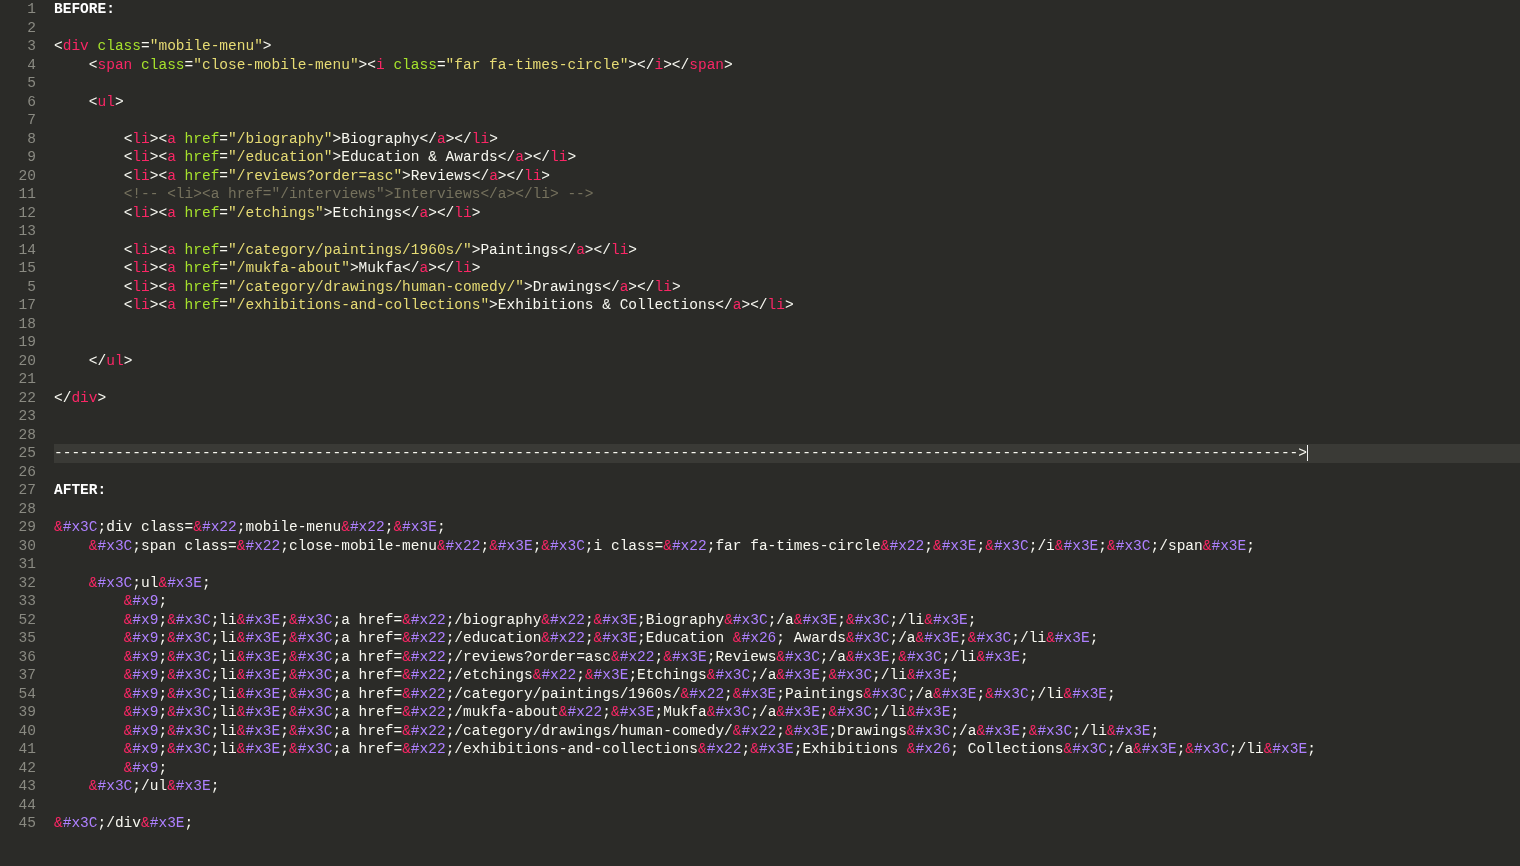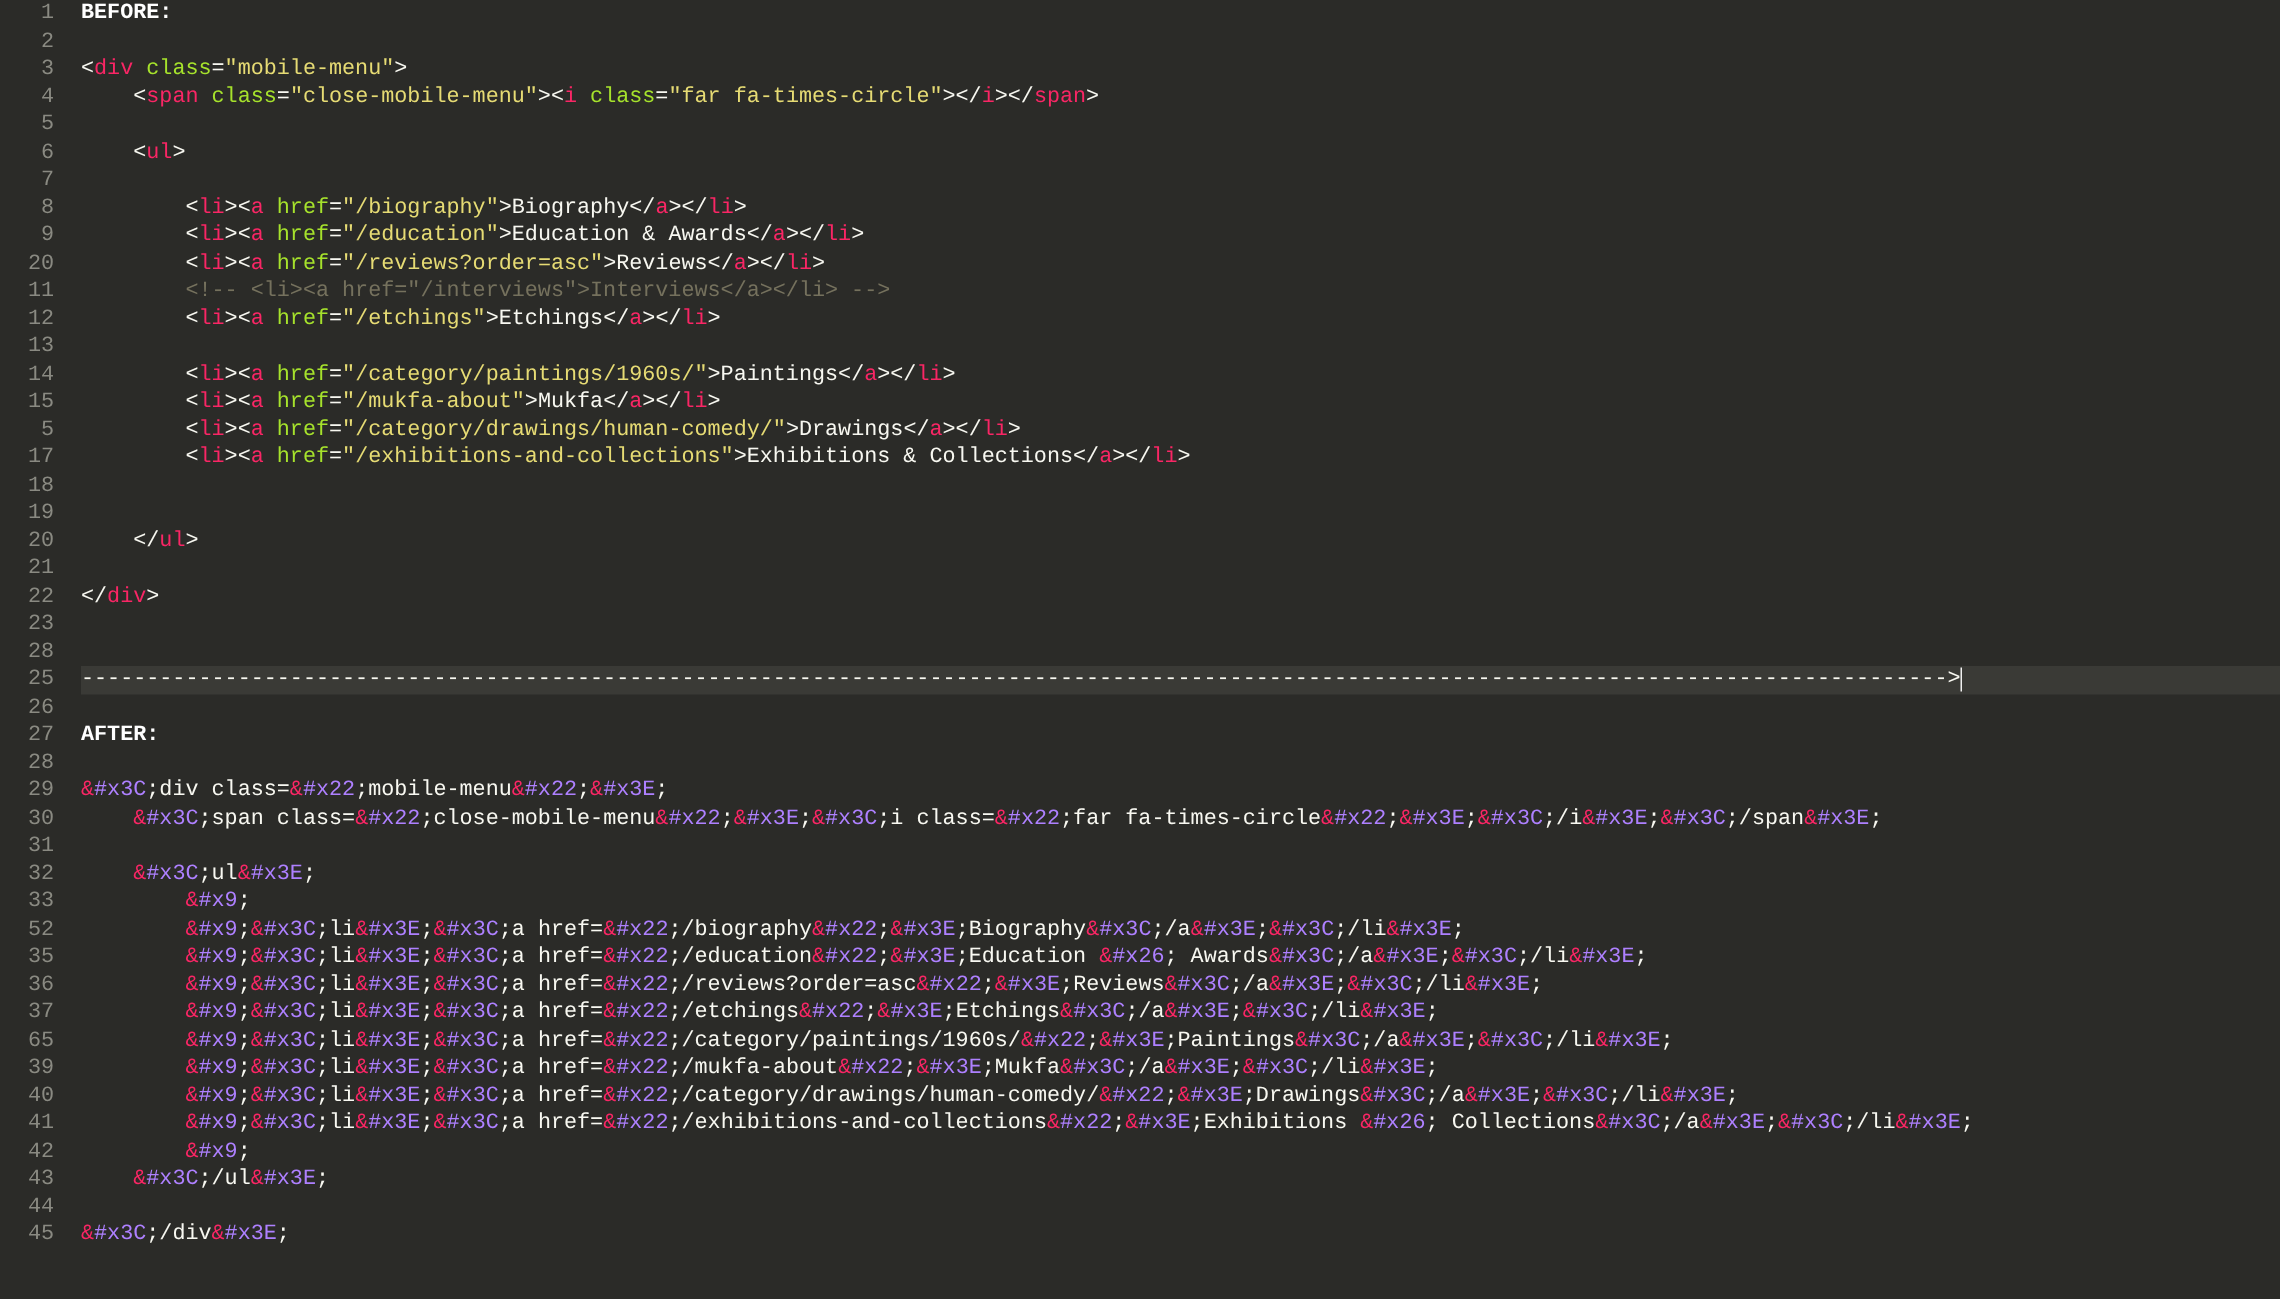--- a/index.html
+++ b/index.html
@@ -97,21 +97,21 @@
       <span class="ln">28</span>
       <span class="ln">29</span>
       <span class="ln">30</span>
       <span class="ln">31</span>
       <span class="ln">32</span>
       <span class="ln">33</span>
       <span class="ln">52</span>
       <span class="ln">35</span>
       <span class="ln">36</span>
       <span class="ln">37</span>
-      <span class="ln">65</span>
+      <span class="ln">54</span>
       <span class="ln">39</span>
       <span class="ln">40</span>
       <span class="ln">41</span>
       <span class="ln">42</span>
       <span class="ln">43</span>
       <span class="ln">44</span>
       <span class="ln">45</span>
     </div>
   <div class="code" id="code"><span class="row"><span class="tok-bold">BEFORE:</span></span><span class="row"></span><span class="row"><span class="tok-punct">&lt;</span><span class="tok-tag">div</span><span class="tok-text"> </span><span class="tok-attr">class</span><span class="tok-punct">=</span><span class="tok-str">"mobile-menu"</span><span class="tok-punct">&gt;</span></span><span class="row"><span class="tok-text">    </span><span class="tok-punct">&lt;</span><span class="tok-tag">span</span><span class="tok-text"> </span><span class="tok-attr">class</span><span class="tok-punct">=</span><span class="tok-str">"close-mobile-menu"</span><span class="tok-punct">&gt;</span><span class="tok-punct">&lt;</span><span class="tok-tag">i</span><span class="tok-text"> </span><span class="tok-attr">class</span><span class="tok-punct">=</span><span class="tok-str">"far fa-times-circle"</span><span class="tok-punct">&gt;</span><span class="tok-punct">&lt;/</span><span class="tok-tag">i</span><span class="tok-punct">&gt;</span><span class="tok-punct">&lt;/</span><span class="tok-tag">span</span><span class="tok-punct">&gt;</span></span><span class="row"></span><span class="row"><span class="tok-text">    </span><span class="tok-punct">&lt;</span><span class="tok-tag">ul</span><span class="tok-punct">&gt;</span></span><span class="row"></span><span class="row"><span class="tok-text">        </span><span class="tok-punct">&lt;</span><span class="tok-tag">li</span><span class="tok-punct">&gt;</span><span class="tok-punct">&lt;</span><span class="tok-tag">a</span><span class="tok-text"> </span><span class="tok-attr">href</span><span class="tok-punct">=</span><span class="tok-str">"/biography"</span><span class="tok-punct">&gt;</span><span class="tok-text">Biography</span><span class="tok-punct">&lt;/</span><span class="tok-tag">a</span><span class="tok-punct">&gt;</span><span class="tok-punct">&lt;/</span><span class="tok-tag">li</span><span class="tok-punct">&gt;</span></span><span class="row"><span class="tok-text">        </span><span class="tok-punct">&lt;</span><span class="tok-tag">li</span><span class="tok-punct">&gt;</span><span class="tok-punct">&lt;</span><span class="tok-tag">a</span><span class="tok-text"> </span><span class="tok-attr">href</span><span class="tok-punct">=</span><span class="tok-str">"/education"</span><span class="tok-punct">&gt;</span><span class="tok-text">Education &amp; Awards</span><span class="tok-punct">&lt;/</span><span class="tok-tag">a</span><span class="tok-punct">&gt;</span><span class="tok-punct">&lt;/</span><span class="tok-tag">li</span><span class="tok-punct">&gt;</span></span><span class="row"><span class="tok-text">        </span><span class="tok-punct">&lt;</span><span class="tok-tag">li</span><span class="tok-punct">&gt;</span><span class="tok-punct">&lt;</span><span class="tok-tag">a</span><span class="tok-text"> </span><span class="tok-attr">href</span><span class="tok-punct">=</span><span class="tok-str">"/reviews?order=asc"</span><span class="tok-punct">&gt;</span><span class="tok-text">Reviews</span><span class="tok-punct">&lt;/</span><span class="tok-tag">a</span><span class="tok-punct">&gt;</span><span class="tok-punct">&lt;/</span><span class="tok-tag">li</span><span class="tok-punct">&gt;</span></span><span class="row"><span class="tok-text">        </span><span class="tok-comment">&lt;!-- &lt;li&gt;&lt;a href="/interviews"&gt;Interviews&lt;/a&gt;&lt;/li&gt; --&gt;</span></span><span class="row"><span class="tok-text">        </span><span class="tok-punct">&lt;</span><span class="tok-tag">li</span><span class="tok-punct">&gt;</span><span class="tok-punct">&lt;</span><span class="tok-tag">a</span><span class="tok-text"> </span><span class="tok-attr">href</span><span class="tok-punct">=</span><span class="tok-str">"/etchings"</span><span class="tok-punct">&gt;</span><span class="tok-text">Etchings</span><span class="tok-punct">&lt;/</span><span class="tok-tag">a</span><span class="tok-punct">&gt;</span><span class="tok-punct">&lt;/</span><span class="tok-tag">li</span><span class="tok-punct">&gt;</span></span><span class="row"></span><span class="row"><span class="tok-text">        </span><span class="tok-punct">&lt;</span><span class="tok-tag">li</span><span class="tok-punct">&gt;</span><span class="tok-punct">&lt;</span><span class="tok-tag">a</span><span class="tok-text"> </span><span class="tok-attr">href</span><span class="tok-punct">=</span><span class="tok-str">"/category/paintings/1960s/"</span><span class="tok-punct">&gt;</span><span class="tok-text">Paintings</span><span class="tok-punct">&lt;/</span><span class="tok-tag">a</span><span class="tok-punct">&gt;</span><span class="tok-punct">&lt;/</span><span class="tok-tag">li</span><span class="tok-punct">&gt;</span></span><span class="row"><span class="tok-text">        </span><span class="tok-punct">&lt;</span><span class="tok-tag">li</span><span class="tok-punct">&gt;</span><span class="tok-punct">&lt;</span><span class="tok-tag">a</span><span class="tok-text"> </span><span class="tok-attr">href</span><span class="tok-punct">=</span><span class="tok-str">"/mukfa-about"</span><span class="tok-punct">&gt;</span><span class="tok-text">Mukfa</span><span class="tok-punct">&lt;/</span><span class="tok-tag">a</span><span class="tok-punct">&gt;</span><span class="tok-punct">&lt;/</span><span class="tok-tag">li</span><span class="tok-punct">&gt;</span></span><span class="row"><span class="tok-text">        </span><span class="tok-punct">&lt;</span><span class="tok-tag">li</span><span class="tok-punct">&gt;</span><span class="tok-punct">&lt;</span><span class="tok-tag">a</span><span class="tok-text"> </span><span class="tok-attr">href</span><span class="tok-punct">=</span><span class="tok-str">"/category/drawings/human-comedy/"</span><span class="tok-punct">&gt;</span><span class="tok-text">Drawings</span><span class="tok-punct">&lt;/</span><span class="tok-tag">a</span><span class="tok-punct">&gt;</span><span class="tok-punct">&lt;/</span><span class="tok-tag">li</span><span class="tok-punct">&gt;</span></span><span class="row"><span class="tok-text">        </span><span class="tok-punct">&lt;</span><span class="tok-tag">li</span><span class="tok-punct">&gt;</span><span class="tok-punct">&lt;</span><span class="tok-tag">a</span><span class="tok-text"> </span><span class="tok-attr">href</span><span class="tok-punct">=</span><span class="tok-str">"/exhibitions-and-collections"</span><span class="tok-punct">&gt;</span><span class="tok-text">Exhibitions &amp; Collections</span><span class="tok-punct">&lt;/</span><span class="tok-tag">a</span><span class="tok-punct">&gt;</span><span class="tok-punct">&lt;/</span><span class="tok-tag">li</span><span class="tok-punct">&gt;</span></span><span class="row"></span><span class="row"></span><span class="row"><span class="tok-text">    </span><span class="tok-punct">&lt;/</span><span class="tok-tag">ul</span><span class="tok-punct">&gt;</span></span><span class="row"></span><span class="row"><span class="tok-punct">&lt;/</span><span class="tok-tag">div</span><span class="tok-punct">&gt;</span></span><span class="row"></span><span class="row"></span><span class="row active"><span class="tok-plain">-----------------------------------------------------------------------------------------------------------------------------------------------&gt;</span><span class="cursor"></span></span><span class="row"></span><span class="row"><span class="tok-bold">AFTER:</span></span><span class="row"></span><span class="row"><span class="tok-text"></span><span class="tok-esc-amp">&amp;</span><span class="tok-esc">#x3C</span><span class="tok-punct">;</span><span class="tok-plain">div class=</span><span class="tok-esc-amp">&amp;</span><span class="tok-esc">#x22</span><span class="tok-punct">;</span><span class="tok-plain">mobile-menu</span><span class="tok-esc-amp">&amp;</span><span class="tok-esc">#x22</span><span class="tok-punct">;</span><span class="tok-esc-amp">&amp;</span><span class="tok-esc">#x3E</span><span class="tok-punct">;</span></span><span class="row"><span class="tok-text">    </span><span class="tok-esc-amp">&amp;</span><span class="tok-esc">#x3C</span><span class="tok-punct">;</span><span class="tok-plain">span class=</span><span class="tok-esc-amp">&amp;</span><span class="tok-esc">#x22</span><span class="tok-punct">;</span><span class="tok-plain">close-mobile-menu</span><span class="tok-esc-amp">&amp;</span><span class="tok-esc">#x22</span><span class="tok-punct">;</span><span class="tok-esc-amp">&amp;</span><span class="tok-esc">#x3E</span><span class="tok-punct">;</span><span class="tok-esc-amp">&amp;</span><span class="tok-esc">#x3C</span><span class="tok-punct">;</span><span class="tok-plain">i class=</span><span class="tok-esc-amp">&amp;</span><span class="tok-esc">#x22</span><span class="tok-punct">;</span><span class="tok-plain">far fa-times-circle</span><span class="tok-esc-amp">&amp;</span><span class="tok-esc">#x22</span><span class="tok-punct">;</span><span class="tok-esc-amp">&amp;</span><span class="tok-esc">#x3E</span><span class="tok-punct">;</span><span class="tok-esc-amp">&amp;</span><span class="tok-esc">#x3C</span><span class="tok-punct">;</span><span class="tok-plain">/i</span><span class="tok-esc-amp">&amp;</span><span class="tok-esc">#x3E</span><span class="tok-punct">;</span><span class="tok-esc-amp">&amp;</span><span class="tok-esc">#x3C</span><span class="tok-punct">;</span><span class="tok-plain">/span</span><span class="tok-esc-amp">&amp;</span><span class="tok-esc">#x3E</span><span class="tok-punct">;</span></span><span class="row"></span><span class="row"><span class="tok-text">    </span><span class="tok-esc-amp">&amp;</span><span class="tok-esc">#x3C</span><span class="tok-punct">;</span><span class="tok-plain">ul</span><span class="tok-esc-amp">&amp;</span><span class="tok-esc">#x3E</span><span class="tok-punct">;</span></span><span class="row"><span class="tok-text">        </span><span class="tok-esc-amp">&amp;</span><span class="tok-esc">#x9</span><span class="tok-punct">;</span></span><span class="row"><span class="tok-text">        </span><span class="tok-esc-amp">&amp;</span><span class="tok-esc">#x9</span><span class="tok-punct">;</span><span class="tok-esc-amp">&amp;</span><span class="tok-esc">#x3C</span><span class="tok-punct">;</span><span class="tok-plain">li</span><span class="tok-esc-amp">&amp;</span><span class="tok-esc">#x3E</span><span class="tok-punct">;</span><span class="tok-esc-amp">&amp;</span><span class="tok-esc">#x3C</span><span class="tok-punct">;</span><span class="tok-plain">a href=</span><span class="tok-esc-amp">&amp;</span><span class="tok-esc">#x22</span><span class="tok-punct">;</span><span class="tok-plain">/biography</span><span class="tok-esc-amp">&amp;</span><span class="tok-esc">#x22</span><span class="tok-punct">;</span><span class="tok-esc-amp">&amp;</span><span class="tok-esc">#x3E</span><span class="tok-punct">;</span><span class="tok-plain">Biography</span><span class="tok-esc-amp">&amp;</span><span class="tok-esc">#x3C</span><span class="tok-punct">;</span><span class="tok-plain">/a</span><span class="tok-esc-amp">&amp;</span><span class="tok-esc">#x3E</span><span class="tok-punct">;</span><span class="tok-esc-amp">&amp;</span><span class="tok-esc">#x3C</span><span class="tok-punct">;</span><span class="tok-plain">/li</span><span class="tok-esc-amp">&amp;</span><span class="tok-esc">#x3E</span><span class="tok-punct">;</span></span><span class="row"><span class="tok-text">        </span><span class="tok-esc-amp">&amp;</span><span class="tok-esc">#x9</span><span class="tok-punct">;</span><span class="tok-esc-amp">&amp;</span><span class="tok-esc">#x3C</span><span class="tok-punct">;</span><span class="tok-plain">li</span><span class="tok-esc-amp">&amp;</span><span class="tok-esc">#x3E</span><span class="tok-punct">;</span><span class="tok-esc-amp">&amp;</span><span class="tok-esc">#x3C</span><span class="tok-punct">;</span><span class="tok-plain">a href=</span><span class="tok-esc-amp">&amp;</span><span class="tok-esc">#x22</span><span class="tok-punct">;</span><span class="tok-plain">/education</span><span class="tok-esc-amp">&amp;</span><span class="tok-esc">#x22</span><span class="tok-punct">;</span><span class="tok-esc-amp">&amp;</span><span class="tok-esc">#x3E</span><span class="tok-punct">;</span><span class="tok-plain">Education </span><span class="tok-esc-amp">&amp;</span><span class="tok-esc">#x26</span><span class="tok-punct">;</span><span class="tok-plain"> Awards</span><span class="tok-esc-amp">&amp;</span><span class="tok-esc">#x3C</span><span class="tok-punct">;</span><span class="tok-plain">/a</span><span class="tok-esc-amp">&amp;</span><span class="tok-esc">#x3E</span><span class="tok-punct">;</span><span class="tok-esc-amp">&amp;</span><span class="tok-esc">#x3C</span><span class="tok-punct">;</span><span class="tok-plain">/li</span><span class="tok-esc-amp">&amp;</span><span class="tok-esc">#x3E</span><span class="tok-punct">;</span></span><span class="row"><span class="tok-text">        </span><span class="tok-esc-amp">&amp;</span><span class="tok-esc">#x9</span><span class="tok-punct">;</span><span class="tok-esc-amp">&amp;</span><span class="tok-esc">#x3C</span><span class="tok-punct">;</span><span class="tok-plain">li</span><span class="tok-esc-amp">&amp;</span><span class="tok-esc">#x3E</span><span class="tok-punct">;</span><span class="tok-esc-amp">&amp;</span><span class="tok-esc">#x3C</span><span class="tok-punct">;</span><span class="tok-plain">a href=</span><span class="tok-esc-amp">&amp;</span><span class="tok-esc">#x22</span><span class="tok-punct">;</span><span class="tok-plain">/reviews?order=asc</span><span class="tok-esc-amp">&amp;</span><span class="tok-esc">#x22</span><span class="tok-punct">;</span><span class="tok-esc-amp">&amp;</span><span class="tok-esc">#x3E</span><span class="tok-punct">;</span><span class="tok-plain">Reviews</span><span class="tok-esc-amp">&amp;</span><span class="tok-esc">#x3C</span><span class="tok-punct">;</span><span class="tok-plain">/a</span><span class="tok-esc-amp">&amp;</span><span class="tok-esc">#x3E</span><span class="tok-punct">;</span><span class="tok-esc-amp">&amp;</span><span class="tok-esc">#x3C</span><span class="tok-punct">;</span><span class="tok-plain">/li</span><span class="tok-esc-amp">&amp;</span><span class="tok-esc">#x3E</span><span class="tok-punct">;</span></span><span class="row"><span class="tok-text">        </span><span class="tok-esc-amp">&amp;</span><span class="tok-esc">#x9</span><span class="tok-punct">;</span><span class="tok-esc-amp">&amp;</span><span class="tok-esc">#x3C</span><span class="tok-punct">;</span><span class="tok-plain">li</span><span class="tok-esc-amp">&amp;</span><span class="tok-esc">#x3E</span><span class="tok-punct">;</span><span class="tok-esc-amp">&amp;</span><span class="tok-esc">#x3C</span><span class="tok-punct">;</span><span class="tok-plain">a href=</span><span class="tok-esc-amp">&amp;</span><span class="tok-esc">#x22</span><span class="tok-punct">;</span><span class="tok-plain">/etchings</span><span class="tok-esc-amp">&amp;</span><span class="tok-esc">#x22</span><span class="tok-punct">;</span><span class="tok-esc-amp">&amp;</span><span class="tok-esc">#x3E</span><span class="tok-punct">;</span><span class="tok-plain">Etchings</span><span class="tok-esc-amp">&amp;</span><span class="tok-esc">#x3C</span><span class="tok-punct">;</span><span class="tok-plain">/a</span><span class="tok-esc-amp">&amp;</span><span class="tok-esc">#x3E</span><span class="tok-punct">;</span><span class="tok-esc-amp">&amp;</span><span class="tok-esc">#x3C</span><span class="tok-punct">;</span><span class="tok-plain">/li</span><span class="tok-esc-amp">&amp;</span><span class="tok-esc">#x3E</span><span class="tok-punct">;</span></span><span class="row"><span class="tok-text">        </span><span class="tok-esc-amp">&amp;</span><span class="tok-esc">#x9</span><span class="tok-punct">;</span><span class="tok-esc-amp">&amp;</span><span class="tok-esc">#x3C</span><span class="tok-punct">;</span><span class="tok-plain">li</span><span class="tok-esc-amp">&amp;</span><span class="tok-esc">#x3E</span><span class="tok-punct">;</span><span class="tok-esc-amp">&amp;</span><span class="tok-esc">#x3C</span><span class="tok-punct">;</span><span class="tok-plain">a href=</span><span class="tok-esc-amp">&amp;</span><span class="tok-esc">#x22</span><span class="tok-punct">;</span><span class="tok-plain">/category/paintings/1960s/</span><span class="tok-esc-amp">&amp;</span><span class="tok-esc">#x22</span><span class="tok-punct">;</span><span class="tok-esc-amp">&amp;</span><span class="tok-esc">#x3E</span><span class="tok-punct">;</span><span class="tok-plain">Paintings</span><span class="tok-esc-amp">&amp;</span><span class="tok-esc">#x3C</span><span class="tok-punct">;</span><span class="tok-plain">/a</span><span class="tok-esc-amp">&amp;</span><span class="tok-esc">#x3E</span><span class="tok-punct">;</span><span class="tok-esc-amp">&amp;</span><span class="tok-esc">#x3C</span><span class="tok-punct">;</span><span class="tok-plain">/li</span><span class="tok-esc-amp">&amp;</span><span class="tok-esc">#x3E</span><span class="tok-punct">;</span></span><span class="row"><span class="tok-text">        </span><span class="tok-esc-amp">&amp;</span><span class="tok-esc">#x9</span><span class="tok-punct">;</span><span class="tok-esc-amp">&amp;</span><span class="tok-esc">#x3C</span><span class="tok-punct">;</span><span class="tok-plain">li</span><span class="tok-esc-amp">&amp;</span><span class="tok-esc">#x3E</span><span class="tok-punct">;</span><span class="tok-esc-amp">&amp;</span><span class="tok-esc">#x3C</span><span class="tok-punct">;</span><span class="tok-plain">a href=</span><span class="tok-esc-amp">&amp;</span><span class="tok-esc">#x22</span><span class="tok-punct">;</span><span class="tok-plain">/mukfa-about</span><span class="tok-esc-amp">&amp;</span><span class="tok-esc">#x22</span><span class="tok-punct">;</span><span class="tok-esc-amp">&amp;</span><span class="tok-esc">#x3E</span><span class="tok-punct">;</span><span class="tok-plain">Mukfa</span><span class="tok-esc-amp">&amp;</span><span class="tok-esc">#x3C</span><span class="tok-punct">;</span><span class="tok-plain">/a</span><span class="tok-esc-amp">&amp;</span><span class="tok-esc">#x3E</span><span class="tok-punct">;</span><span class="tok-esc-amp">&amp;</span><span class="tok-esc">#x3C</span><span class="tok-punct">;</span><span class="tok-plain">/li</span><span class="tok-esc-amp">&amp;</span><span class="tok-esc">#x3E</span><span class="tok-punct">;</span></span><span class="row"><span class="tok-text">        </span><span class="tok-esc-amp">&amp;</span><span class="tok-esc">#x9</span><span class="tok-punct">;</span><span class="tok-esc-amp">&amp;</span><span class="tok-esc">#x3C</span><span class="tok-punct">;</span><span class="tok-plain">li</span><span class="tok-esc-amp">&amp;</span><span class="tok-esc">#x3E</span><span class="tok-punct">;</span><span class="tok-esc-amp">&amp;</span><span class="tok-esc">#x3C</span><span class="tok-punct">;</span><span class="tok-plain">a href=</span><span class="tok-esc-amp">&amp;</span><span class="tok-esc">#x22</span><span class="tok-punct">;</span><span class="tok-plain">/category/drawings/human-comedy/</span><span class="tok-esc-amp">&amp;</span><span class="tok-esc">#x22</span><span class="tok-punct">;</span><span class="tok-esc-amp">&amp;</span><span class="tok-esc">#x3E</span><span class="tok-punct">;</span><span class="tok-plain">Drawings</span><span class="tok-esc-amp">&amp;</span><span class="tok-esc">#x3C</span><span class="tok-punct">;</span><span class="tok-plain">/a</span><span class="tok-esc-amp">&amp;</span><span class="tok-esc">#x3E</span><span class="tok-punct">;</span><span class="tok-esc-amp">&amp;</span><span class="tok-esc">#x3C</span><span class="tok-punct">;</span><span class="tok-plain">/li</span><span class="tok-esc-amp">&amp;</span><span class="tok-esc">#x3E</span><span class="tok-punct">;</span></span><span class="row"><span class="tok-text">        </span><span class="tok-esc-amp">&amp;</span><span class="tok-esc">#x9</span><span class="tok-punct">;</span><span class="tok-esc-amp">&amp;</span><span class="tok-esc">#x3C</span><span class="tok-punct">;</span><span class="tok-plain">li</span><span class="tok-esc-amp">&amp;</span><span class="tok-esc">#x3E</span><span class="tok-punct">;</span><span class="tok-esc-amp">&amp;</span><span class="tok-esc">#x3C</span><span class="tok-punct">;</span><span class="tok-plain">a href=</span><span class="tok-esc-amp">&amp;</span><span class="tok-esc">#x22</span><span class="tok-punct">;</span><span class="tok-plain">/exhibitions-and-collections</span><span class="tok-esc-amp">&amp;</span><span class="tok-esc">#x22</span><span class="tok-punct">;</span><span class="tok-esc-amp">&amp;</span><span class="tok-esc">#x3E</span><span class="tok-punct">;</span><span class="tok-plain">Exhibitions </span><span class="tok-esc-amp">&amp;</span><span class="tok-esc">#x26</span><span class="tok-punct">;</span><span class="tok-plain"> Collections</span><span class="tok-esc-amp">&amp;</span><span class="tok-esc">#x3C</span><span class="tok-punct">;</span><span class="tok-plain">/a</span><span class="tok-esc-amp">&amp;</span><span class="tok-esc">#x3E</span><span class="tok-punct">;</span><span class="tok-esc-amp">&amp;</span><span class="tok-esc">#x3C</span><span class="tok-punct">;</span><span class="tok-plain">/li</span><span class="tok-esc-amp">&amp;</span><span class="tok-esc">#x3E</span><span class="tok-punct">;</span></span><span class="row"><span class="tok-text">        </span><span class="tok-esc-amp">&amp;</span><span class="tok-esc">#x9</span><span class="tok-punct">;</span></span><span class="row"><span class="tok-text">    </span><span class="tok-esc-amp">&amp;</span><span class="tok-esc">#x3C</span><span class="tok-punct">;</span><span class="tok-plain">/ul</span><span class="tok-esc-amp">&amp;</span><span class="tok-esc">#x3E</span><span class="tok-punct">;</span></span><span class="row"></span><span class="row"><span class="tok-text"></span><span class="tok-esc-amp">&amp;</span><span class="tok-esc">#x3C</span><span class="tok-punct">;</span><span class="tok-plain">/div</span><span class="tok-esc-amp">&amp;</span><span class="tok-esc">#x3E</span><span class="tok-punct">;</span></span></div>
 </div>

